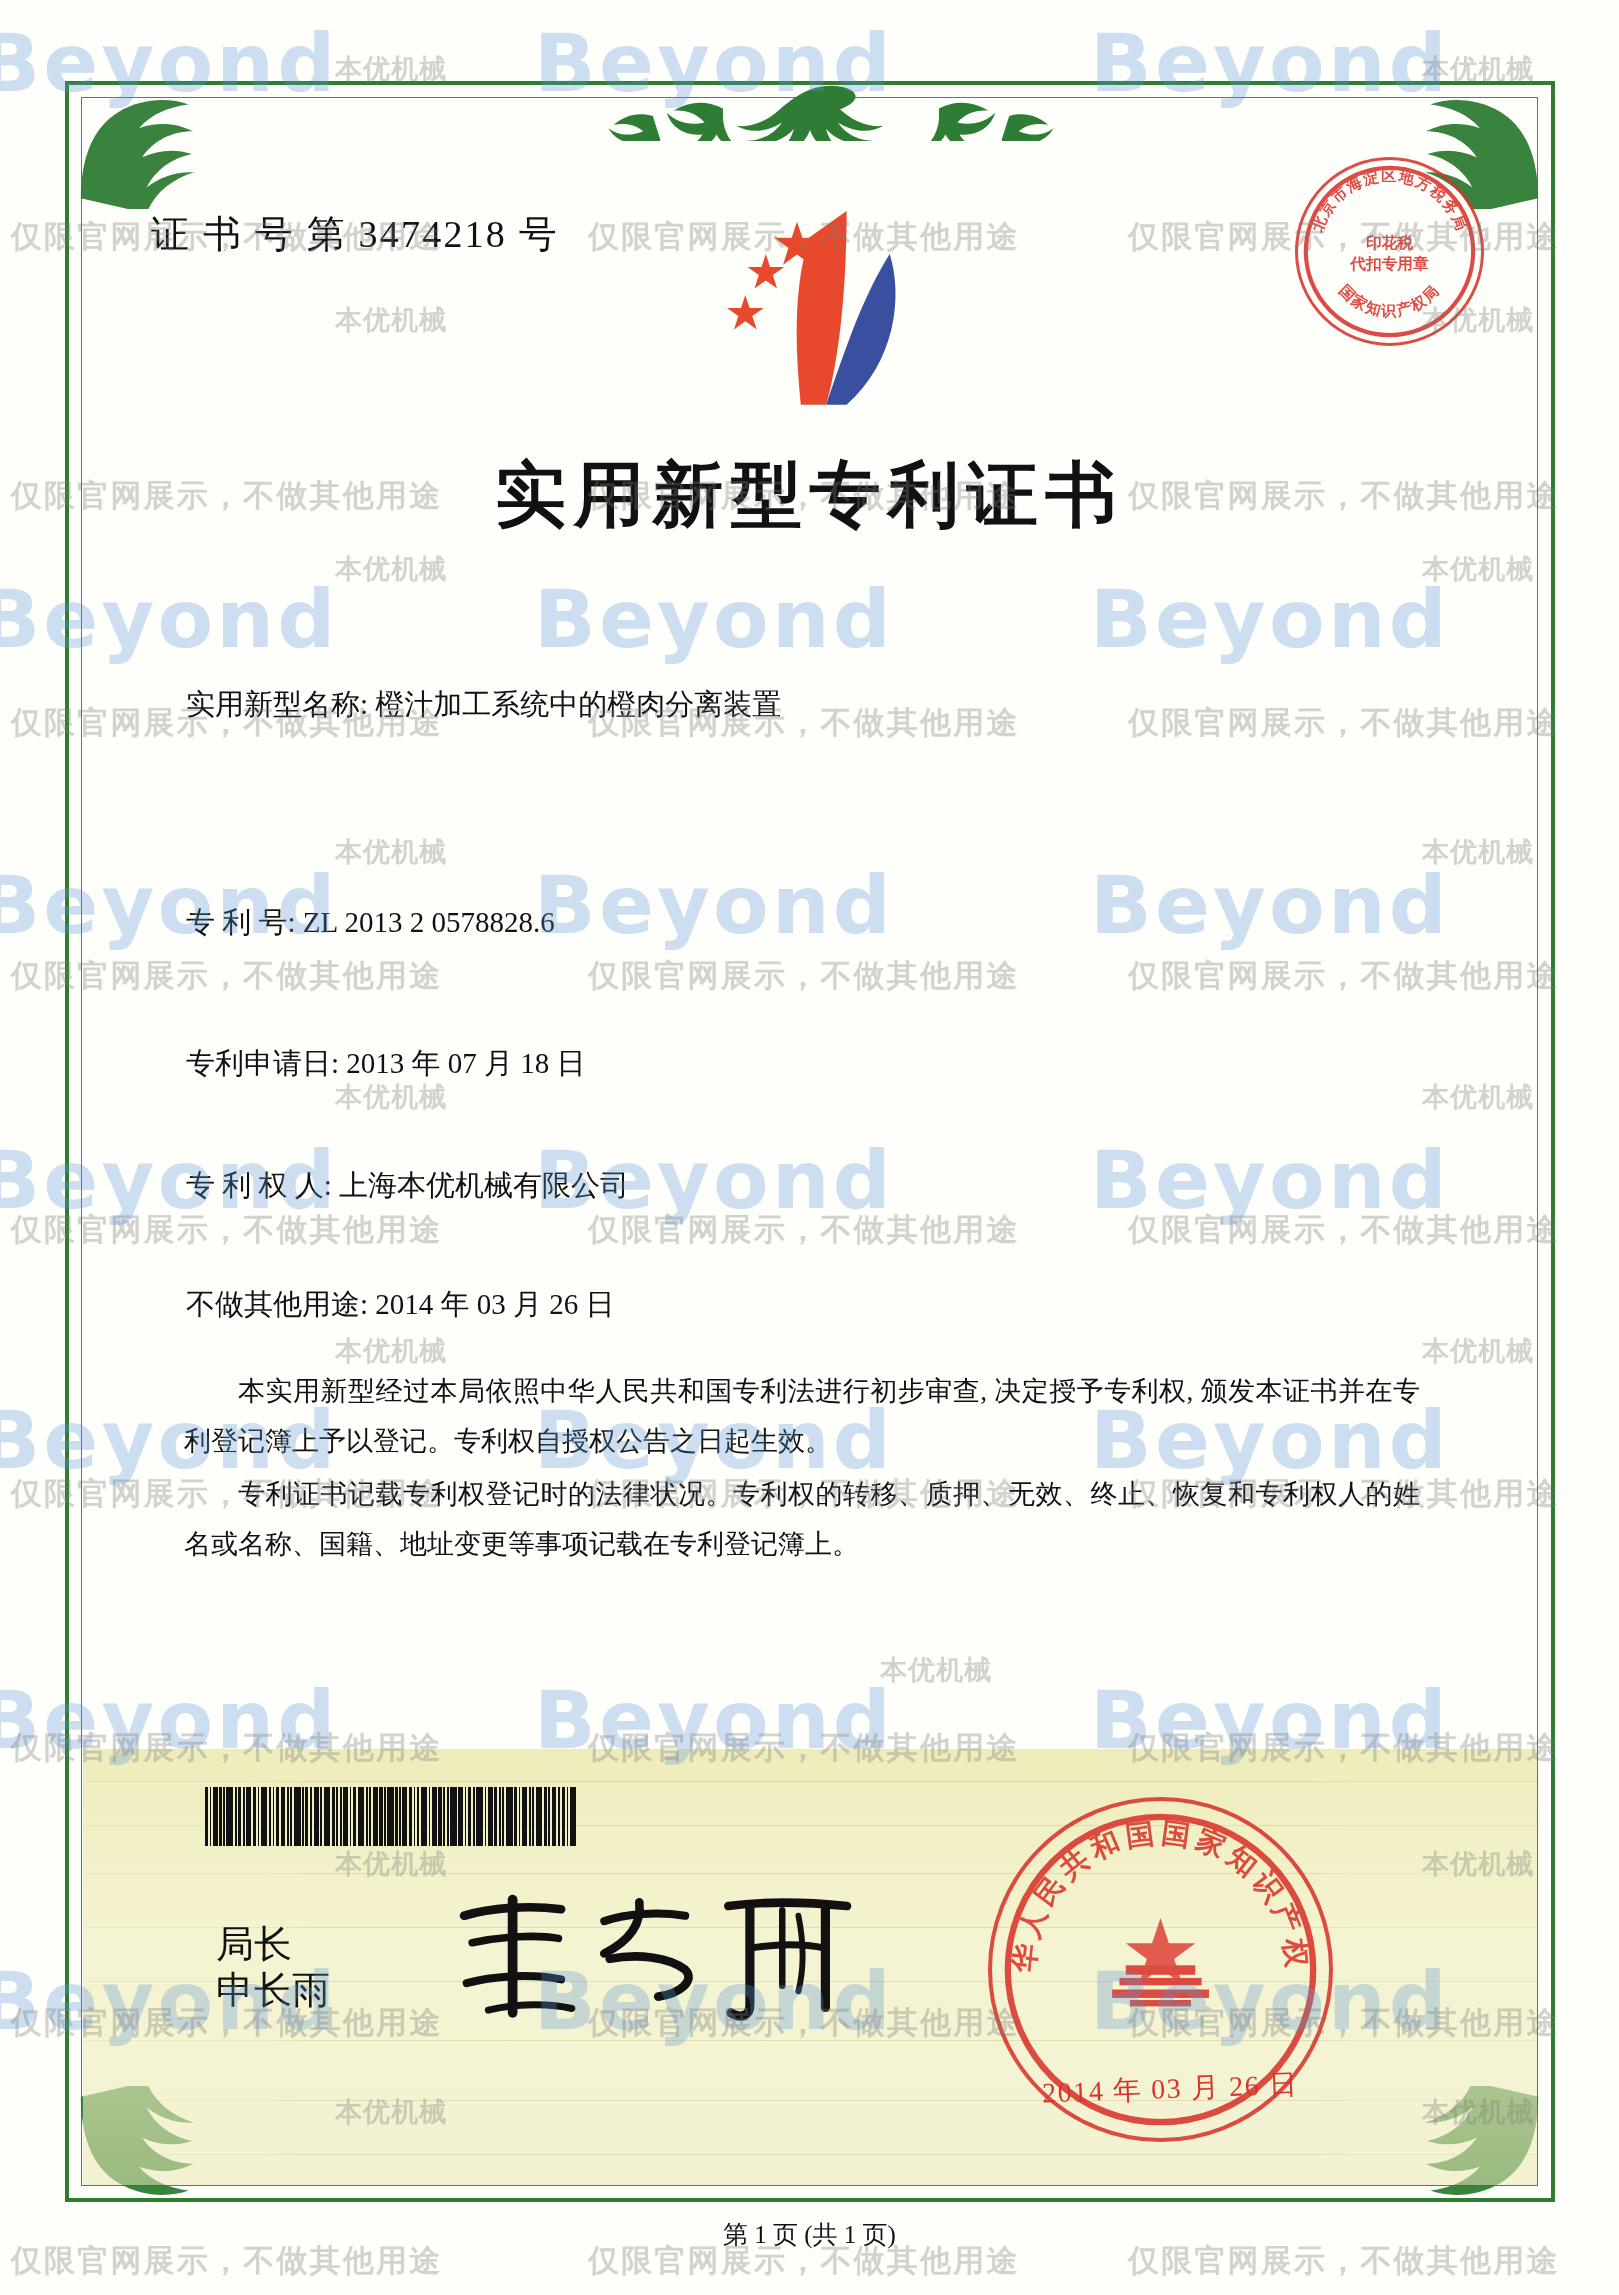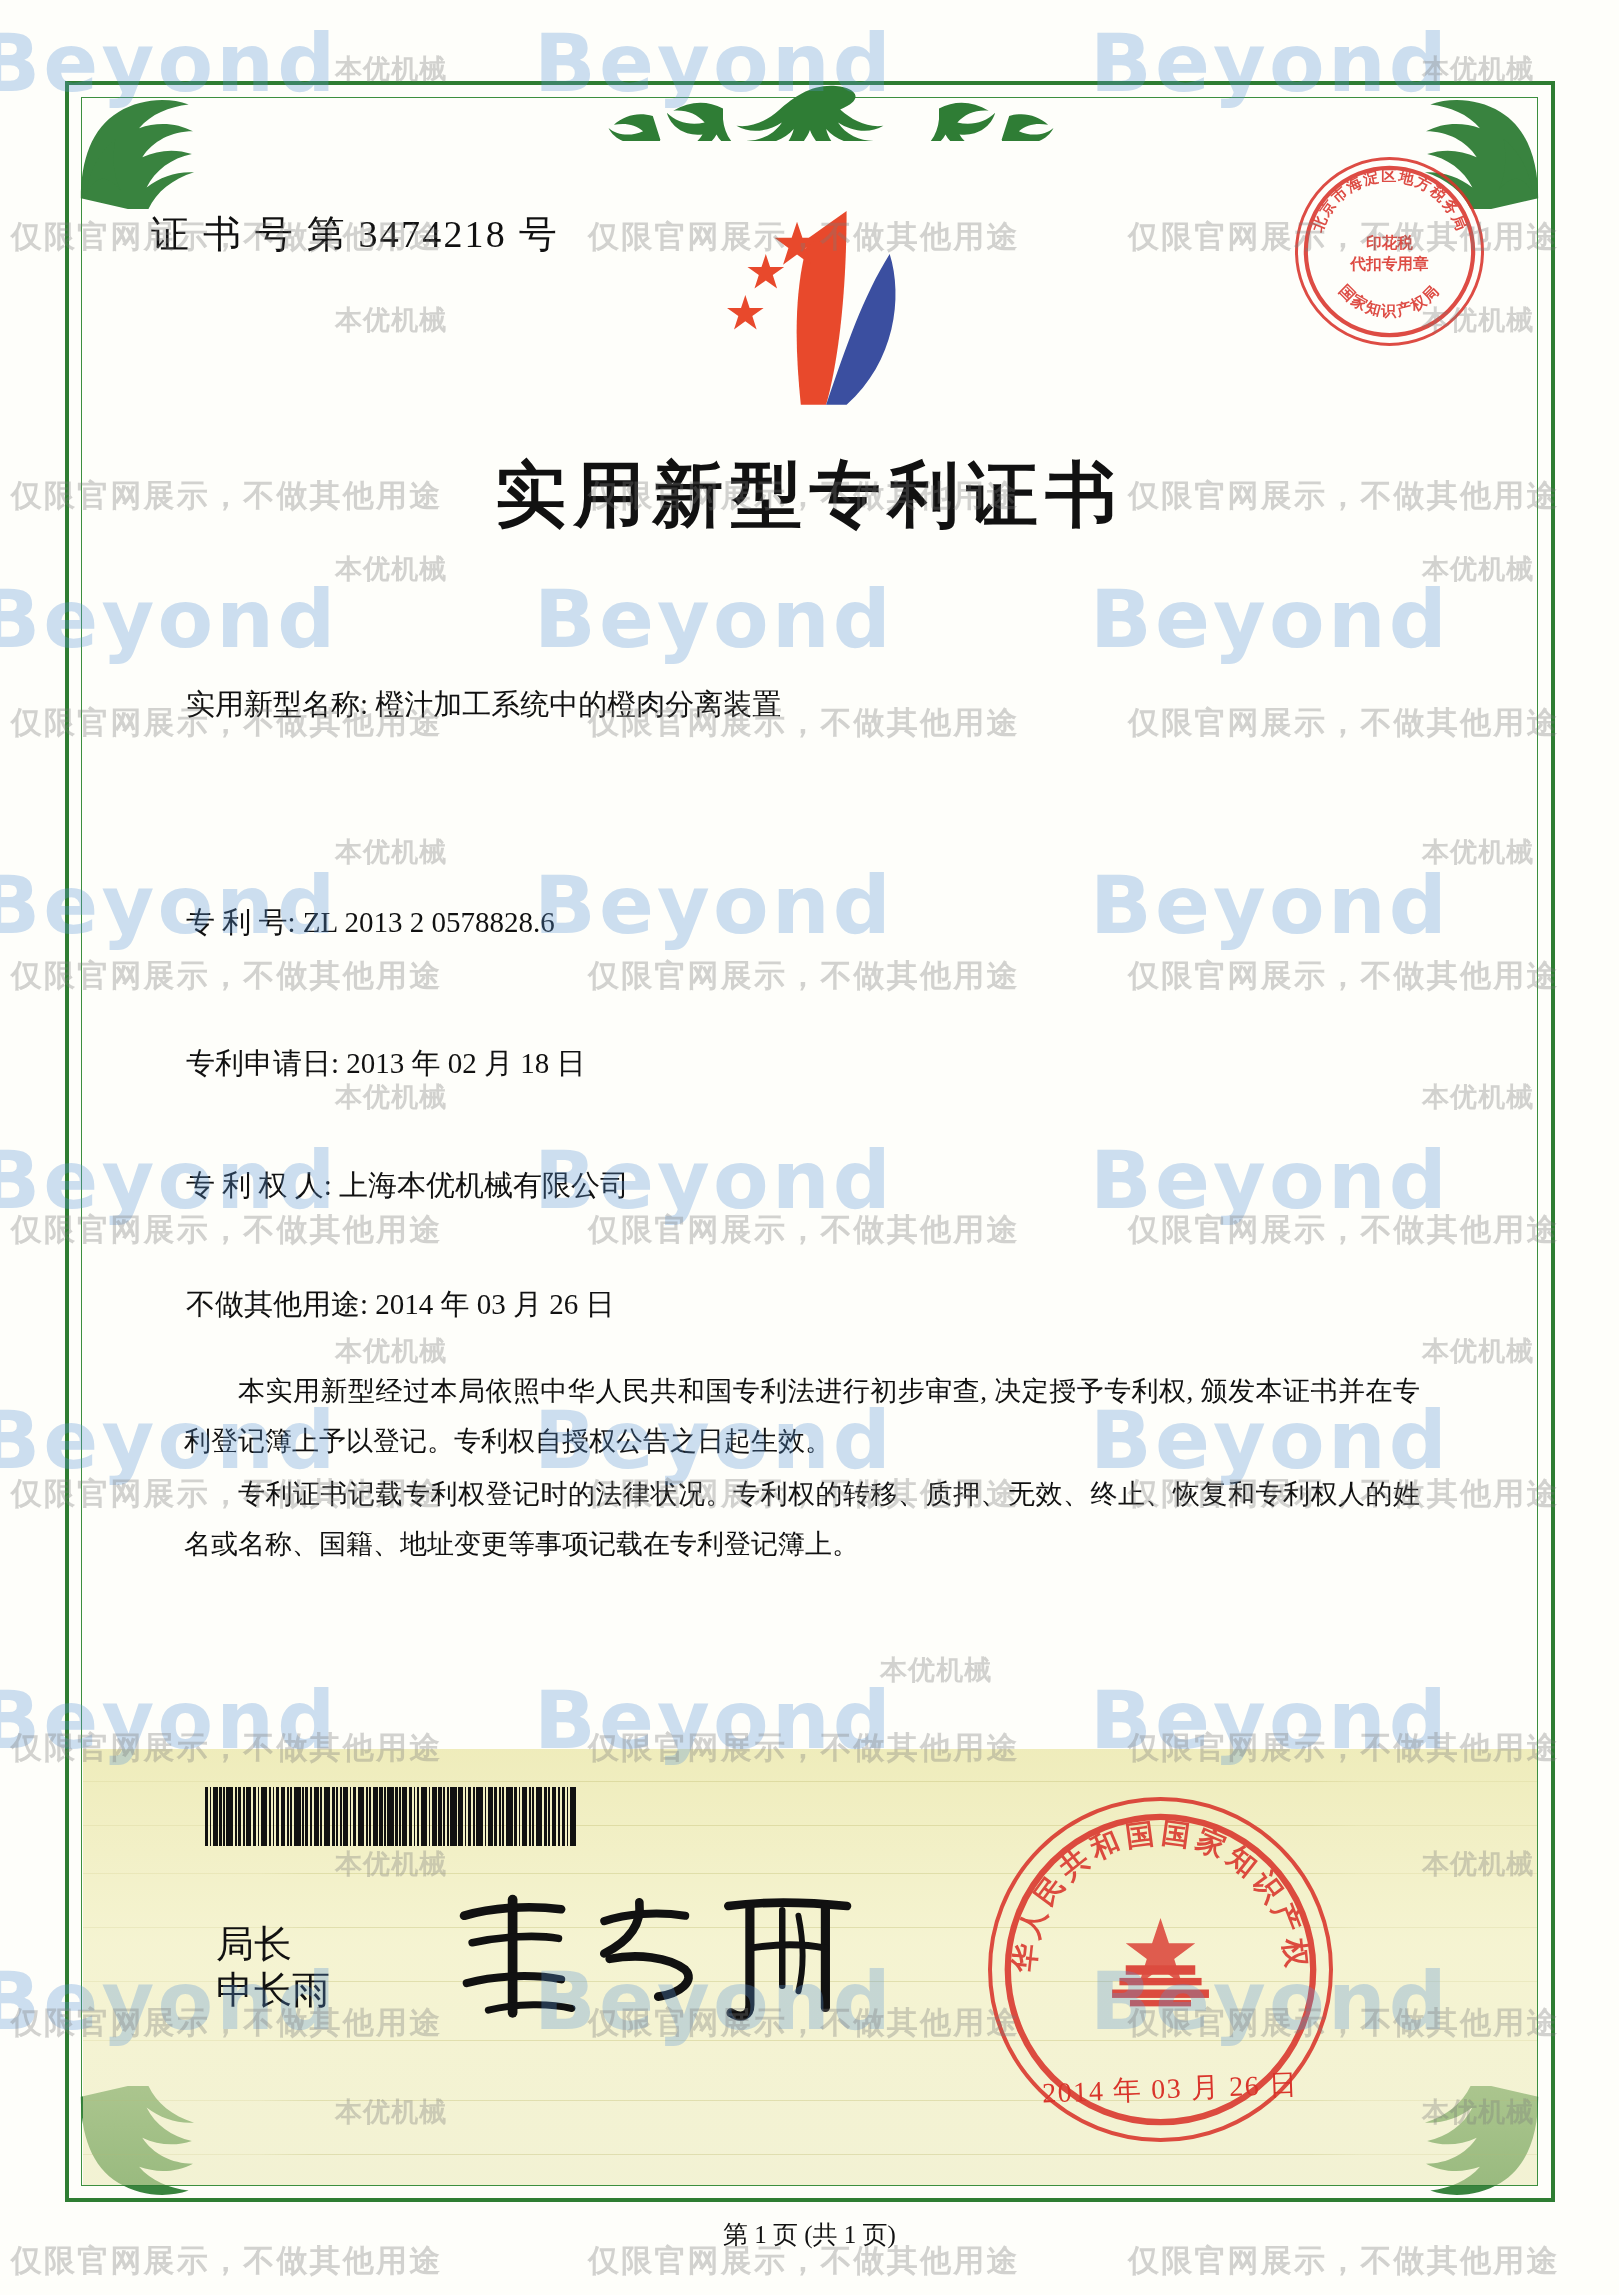--- a/index.html
+++ b/index.html
@@ -323,21 +323,21 @@
   <div class="field" id="f-name">
     <span class="lbl">实用新型名称:</span>
     <span class="val">橙汁加工系统中的橙肉分离装置</span>
   </div>
   <div class="field" id="f-patentno">
     <span class="lbl">专    利    号:</span>
     <span class="val">ZL 2013 2 0578828.6</span>
   </div>
   <div class="field" id="f-appdate">
     <span class="lbl">专利申请日:</span>
-    <span class="val">2013 年 02 月 18 日</span>
+    <span class="val">2013 年 07 月 18 日</span>
   </div>
   <div class="field" id="f-owner">
     <span class="lbl">专 利 权 人:</span>
     <span class="val">上海本优机械有限公司</span>
   </div>
   <div class="field" id="f-grantdate">
     <span class="lbl">不做其他用途:</span>
     <span class="val">2014 年 03 月 26 日</span>
   </div>
 

